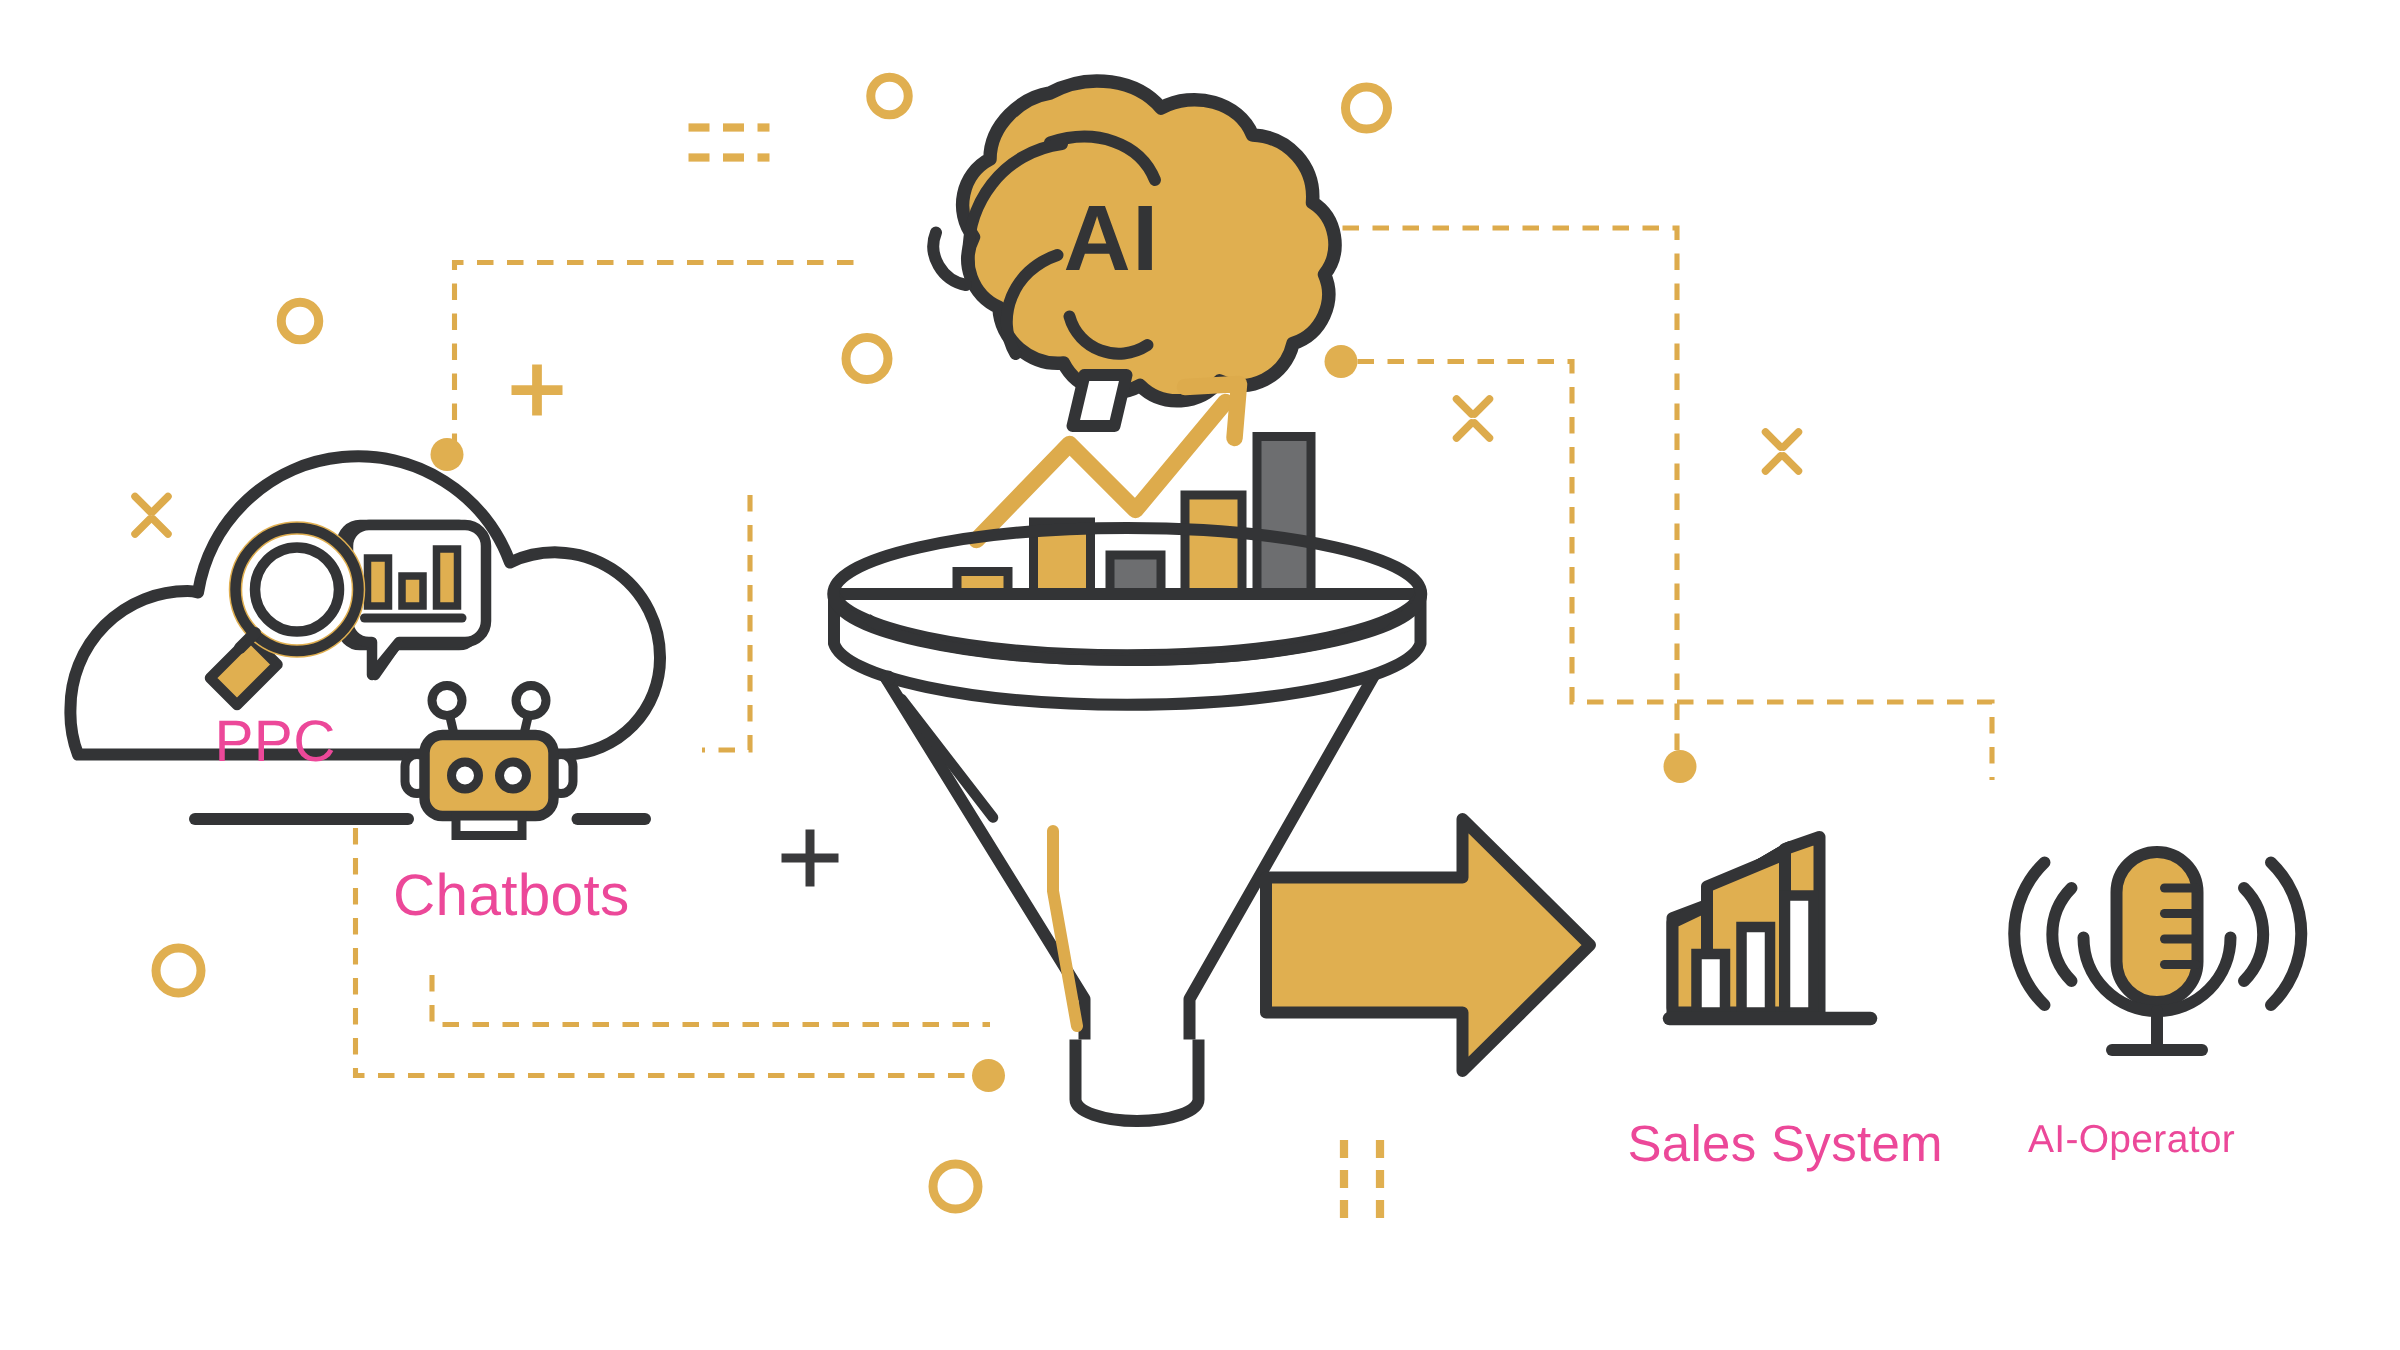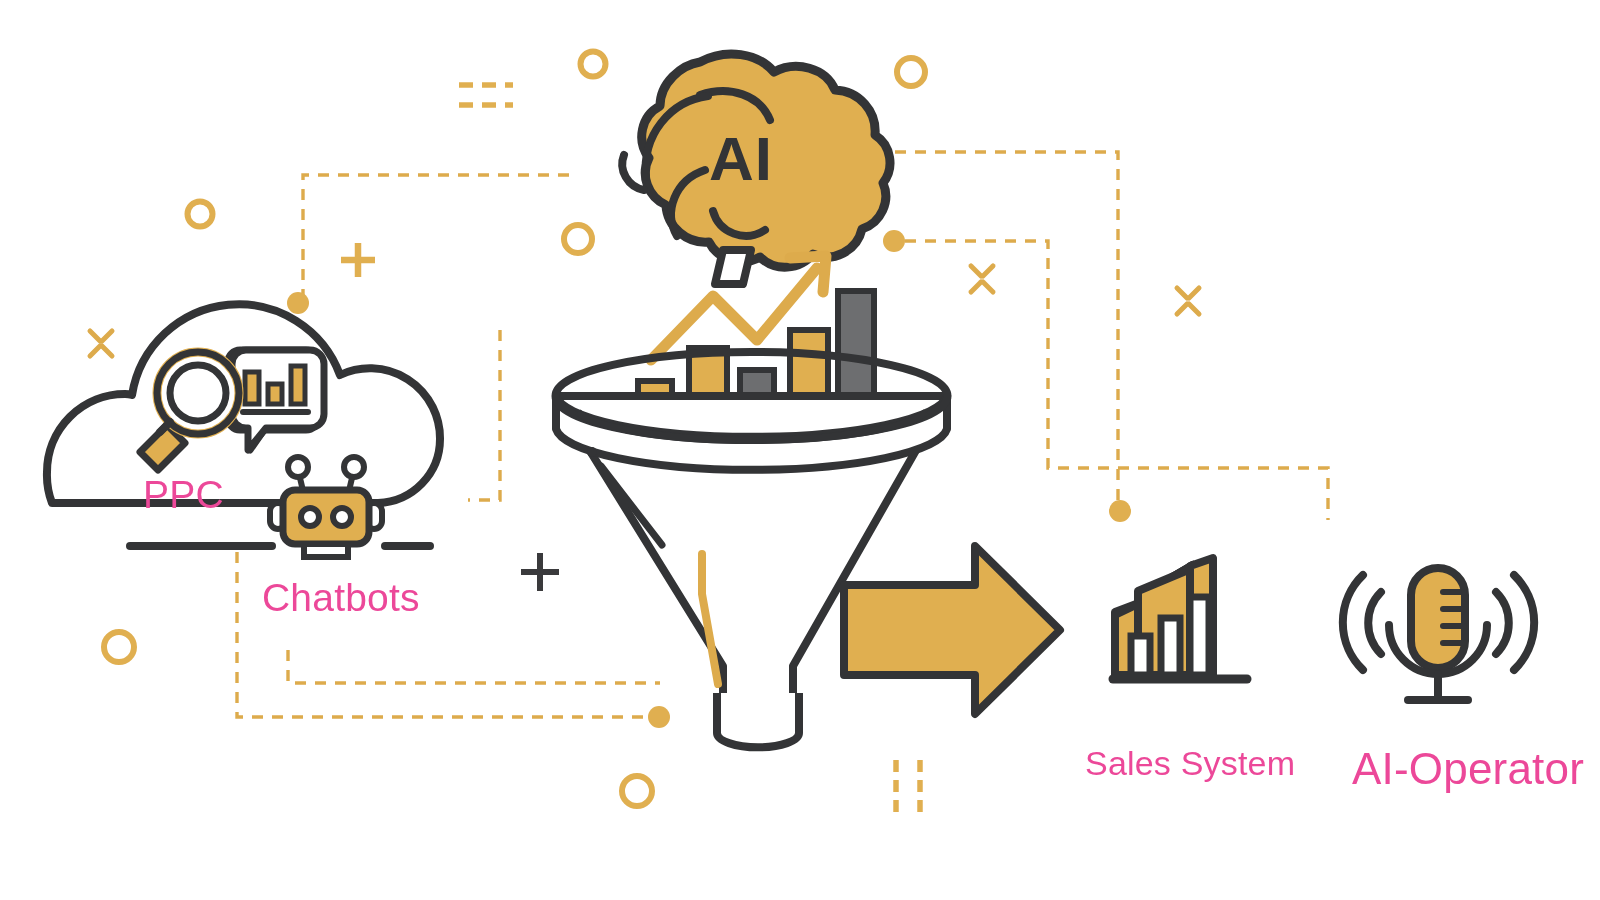--- a/index.html
+++ b/index.html
@@ -29,21 +29,21 @@
     position: absolute;
     color: #ec4899;
     font-family: "Liberation Sans", sans-serif;
     white-space: nowrap;
     font-weight: 400;
     letter-spacing: 0.2px;
   }
   .lbl-ppc       { left: 143px; top: 473px; font-size: 39px; }
   .lbl-chatbots  { left: 262px; top: 576px; font-size: 39px; }
   .lbl-sales     { left: 1085px; top: 744px; font-size: 34px; }
-  .lbl-operator  { left: 1352px; top: 744px; font-size: 44px; }
+  .lbl-operator  { left: 1352px; top: 744px; font-size: 26px; }
   .ai-text {
     font-family: "Liberation Sans", sans-serif;
     font-weight: bold;
     font-size: 62px;
     fill: #333436;
     letter-spacing: 1px;
   }
 </style>
 </head>
 <body>

